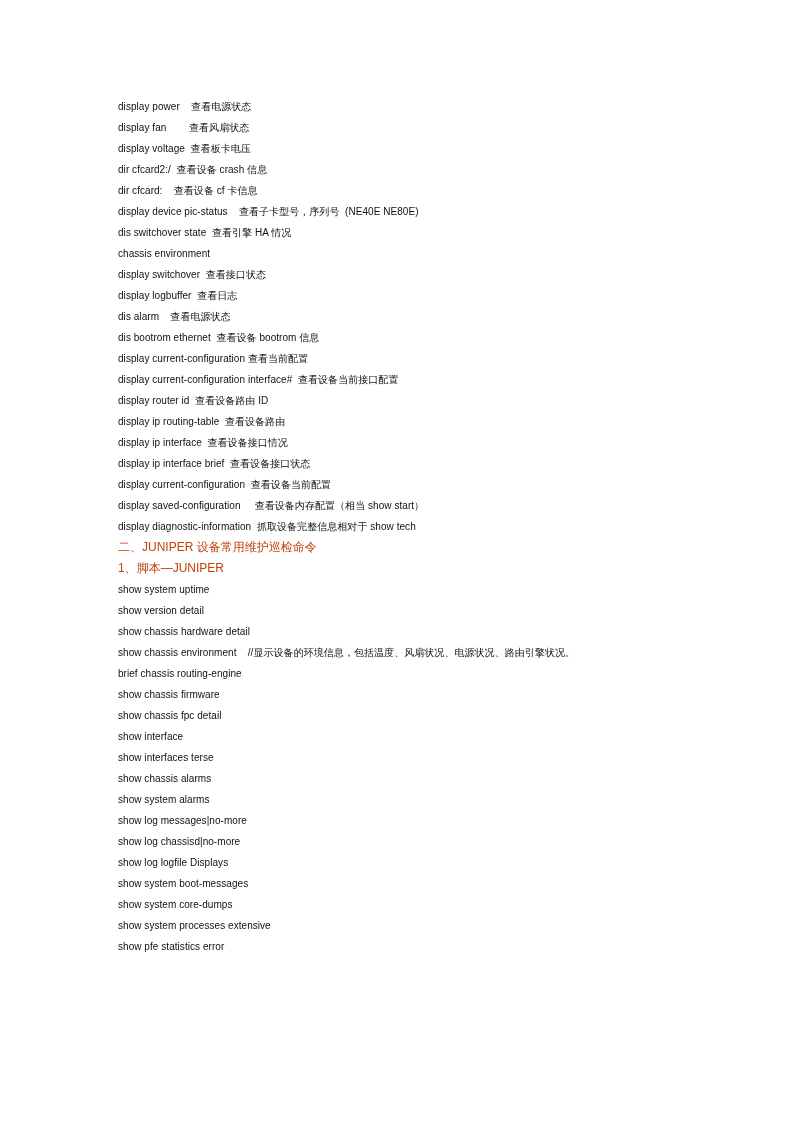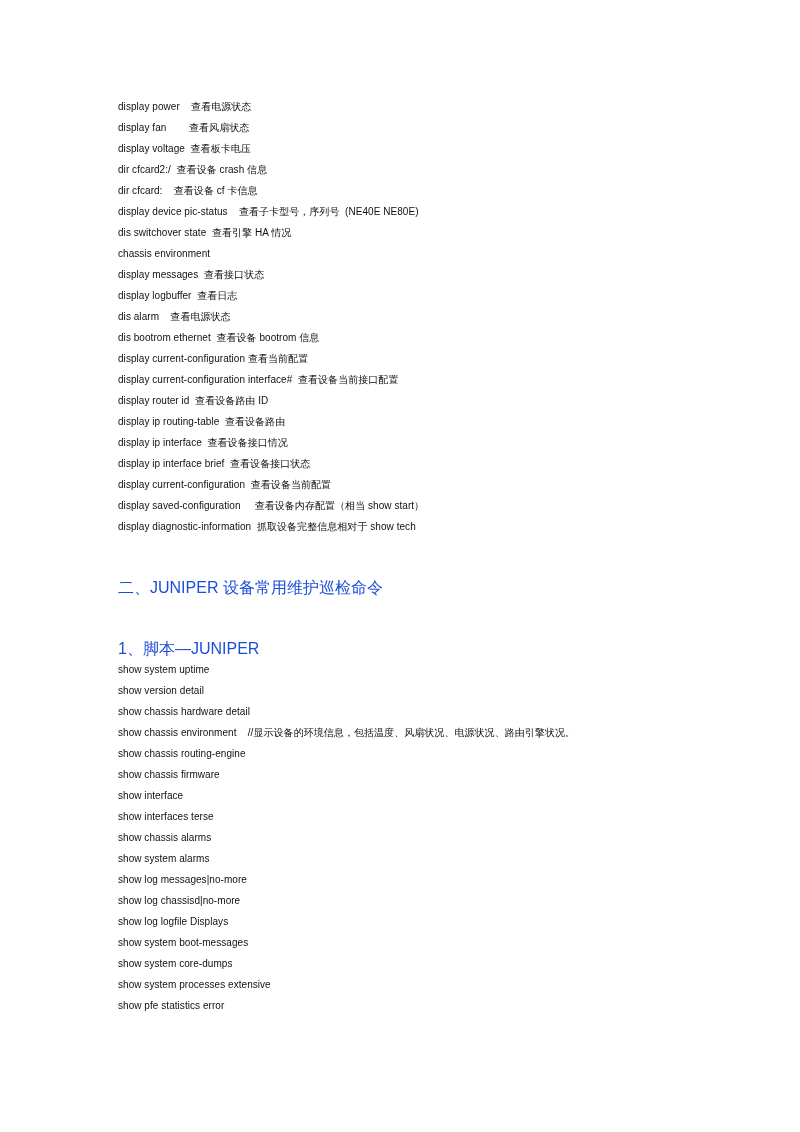--- a/index.html
+++ b/index.html
@@ -32,61 +32,61 @@
     color: #101010;
     white-space: pre-wrap;
     word-break: break-word;
     letter-spacing: 0.05px;
     min-height: 21px;
   }
   .line.wrapped {
     line-height: 21.3px;
   }
   .heading {
-    font-size: 16px;
+    font-size: 12px;
     line-height: 21px;
-    color: #1d4ed8;
+    color: #c2410c;
     white-space: pre-wrap;
-    margin-top: 40px;
   }
 </style>
 </head>
 <body>
 
 <div class="page">
   <div class="content" id="body-container">
       <div class="line">display power    查看电源状态</div>
       <div class="line">display fan        查看风扇状态</div>
       <div class="line">display voltage  查看板卡电压</div>
       <div class="line">dir cfcard2:/  查看设备 crash 信息</div>
       <div class="line">dir cfcard:    查看设备 cf 卡信息</div>
       <div class="line">display device pic-status    查看子卡型号，序列号  (NE40E NE80E)</div>
       <div class="line">dis switchover state  查看引擎 HA 情况</div>
       <div class="line">chassis environment</div>
-      <div class="line">display messages  查看接口状态</div>
+      <div class="line">display switchover  查看接口状态</div>
       <div class="line">display logbuffer  查看日志</div>
       <div class="line">dis alarm    查看电源状态</div>
       <div class="line">dis bootrom ethernet  查看设备 bootrom 信息</div>
       <div class="line">display current-configuration 查看当前配置</div>
       <div class="line">display current-configuration interface#  查看设备当前接口配置</div>
       <div class="line">display router id  查看设备路由 ID</div>
       <div class="line">display ip routing-table  查看设备路由</div>
       <div class="line">display ip interface  查看设备接口情况</div>
       <div class="line">display ip interface brief  查看设备接口状态</div>
       <div class="line">display current-configuration  查看设备当前配置</div>
       <div class="line">display saved-configuration     查看设备内存配置（相当 show start）</div>
       <div class="line">display diagnostic-information  抓取设备完整信息相对于 show tech</div>
       <div class="heading">二、JUNIPER 设备常用维护巡检命令</div>
       <div class="heading">1、脚本—JUNIPER</div>
       <div class="line">show system uptime</div>
       <div class="line">show version detail</div>
       <div class="line">show chassis hardware detail</div>
       <div class="line wrapped">show chassis environment    //显示设备的环境信息，包括温度、风扇状况、电源状况、路由引擎状况。</div>
-      <div class="line">show chassis routing-engine</div>
+      <div class="line">brief chassis routing-engine</div>
       <div class="line">show chassis firmware</div>
+      <div class="line">show chassis fpc detail</div>
       <div class="line">show interface</div>
       <div class="line">show interfaces terse</div>
       <div class="line">show chassis alarms</div>
       <div class="line">show system alarms</div>
       <div class="line">show log messages|no-more</div>
       <div class="line">show log chassisd|no-more</div>
       <div class="line">show log logfile Displays</div>
       <div class="line">show system boot-messages</div>
       <div class="line">show system core-dumps</div>
       <div class="line">show system processes extensive</div>

